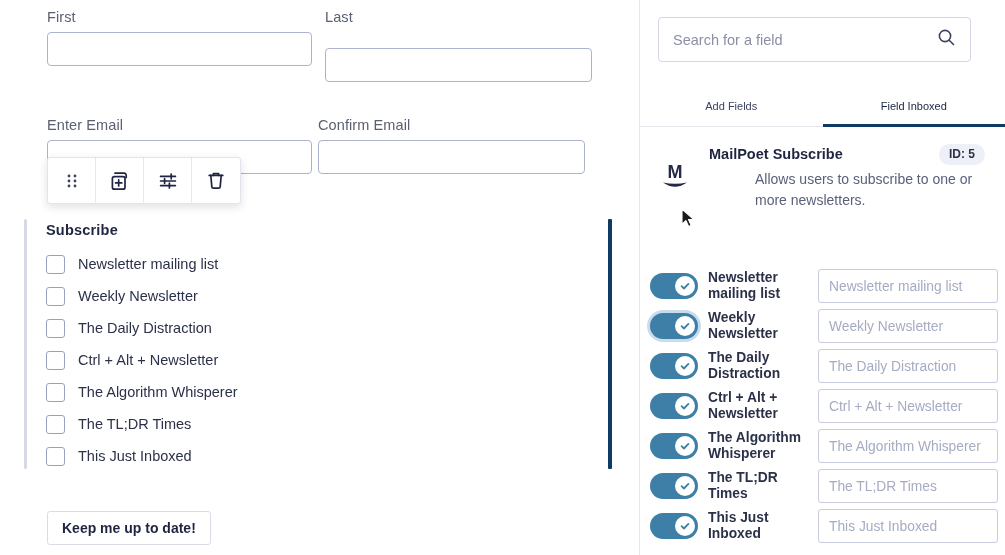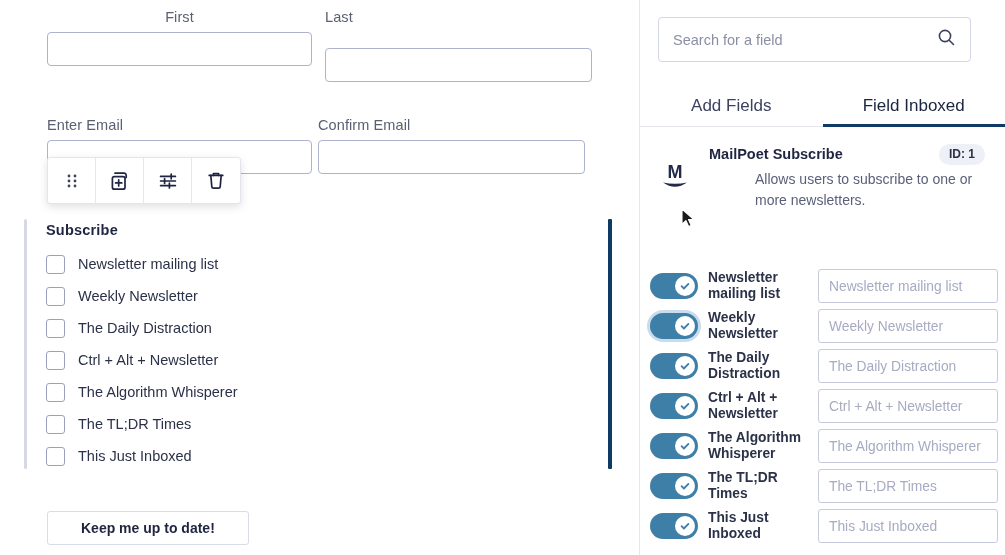--- a/index.html
+++ b/index.html
@@ -70,21 +70,21 @@
   .cb-box {
     width: 19px; height: 19px; border: 1px solid #9aa0c0; border-radius: 3px;
     background: #fff; flex: none; cursor: pointer;
   }
   .cb-lab {
     margin-left: 13px; font-size: 14.5px; color: #2b3148; white-space: nowrap;
   }
 
   #submit-btn {
     position: absolute; left: 47px; top: 511px;
-    height: 34px; padding: 0 33px;
+    height: 34px; padding: 0 14px;
     display: flex; align-items: center; justify-content: center;
     background: #fff; border: 1px solid #d9dbe6; border-radius: 3px;
     font-size: 14px; font-weight: bold; color: #1f2540; cursor: pointer;
   }
 
   
   #panel {
     position: relative; width: 365px; height: 555px; background: #fff;
   }
   #search-wrap {
@@ -93,21 +93,21 @@
     display: flex; align-items: center; padding: 0 14px;
     background: #fff; cursor: text;
   }
   #search-ph { font-size: 14.5px; color: #8a8fa6; flex: 1; }
   #tabs {
     position: absolute; left: 0; top: 85px; width: 365px; height: 42px;
     display: flex; border-bottom: 1px solid #e6e6ec;
   }
   .tab {
     flex: 1; display: flex; align-items: center; justify-content: center;
-    font-size: 17px; color: #3c4260; cursor: pointer; position: relative;
+    font-size: 11px; color: #3c4260; cursor: pointer; position: relative;
   }
   .tab.active { color: #1b2540; }
   .tab.active::after {
     content: ""; position: absolute; left: 0; right: 0; bottom: -1px;
     height: 3px; background: #0d3b66;
   }
 
   #mp-header { position: absolute; left: 0; top: 140px; width: 365px; }
   #mp-logo {
     position: absolute; left: 18px; top: 18px; width: 34px; height: 36px;
@@ -161,21 +161,21 @@
   #cursor { position: absolute; left: 681px; top: 208px; z-index: 60; pointer-events: none; }
 </style>
 </head>
 <body>
 
 <div id="app">
 
   <div id="canvas">
 
     <div class="field-row" style="left:47px; top:8px;">
-      <div class="fld" style="width:265px;align-items:center;">
+      <div class="fld" style="width:265px;">
         <div class="fld-label">First</div>
         <div class="fld-input" style="width:265px;"></div>
       </div>
       <div class="fld" style="width:267px; margin-left:13px;gap:16px;">
         <div class="fld-label">Last</div>
         <div class="fld-input" style="width:267px;"></div>
       </div>
     </div>
 
     <div class="field-row" style="left:47px; top:116px;">
@@ -281,21 +281,21 @@
 
     <div id="mp-header">
       <span id="mp-logo">
         <svg width="34" height="36" viewBox="0 0 34 36">
           <text x="17" y="20" text-anchor="middle" font-family="'Liberation Sans',sans-serif" font-size="18" font-weight="bold" fill="#23294a">M</text>
           <path d="M5 24.5 Q17 27 29 24.5 Q17 33 5 24.5 Z" fill="#23294a"></path>
         </svg>
       </span>
       <div id="mp-title">MailPoet Subscribe</div>
       <div id="mp-desc">Allows users to subscribe to one or more newsletters.</div>
-      <div id="mp-id">ID: 1</div>
+      <div id="mp-id">ID: 5</div>
     </div>
 
 
     <div id="rows">
 
       <div class="tg-row" style="top:6px; height:40px;">
         <div class="tg">
           <div class="knob">
             <svg width="12" height="12" viewBox="0 0 12 12" fill="none" stroke="#3e7fa8" stroke-width="1.8" stroke-linecap="round" stroke-linejoin="round">
                 <path d="M2.6 6.2 4.9 8.5 9.4 3.9"></path>

